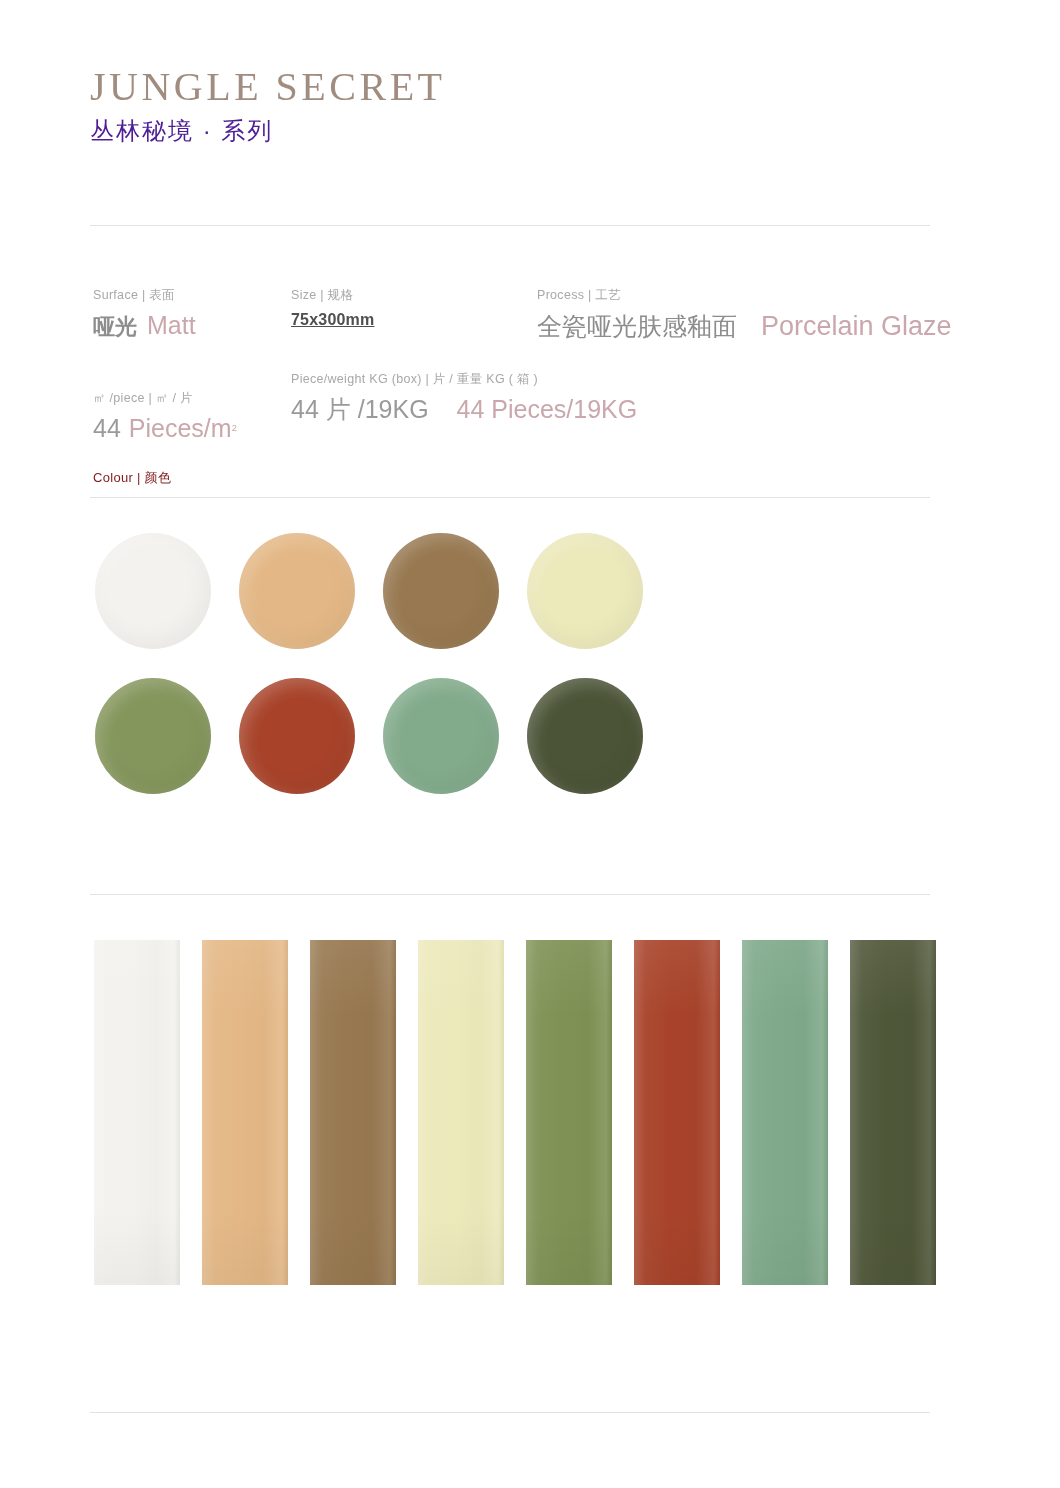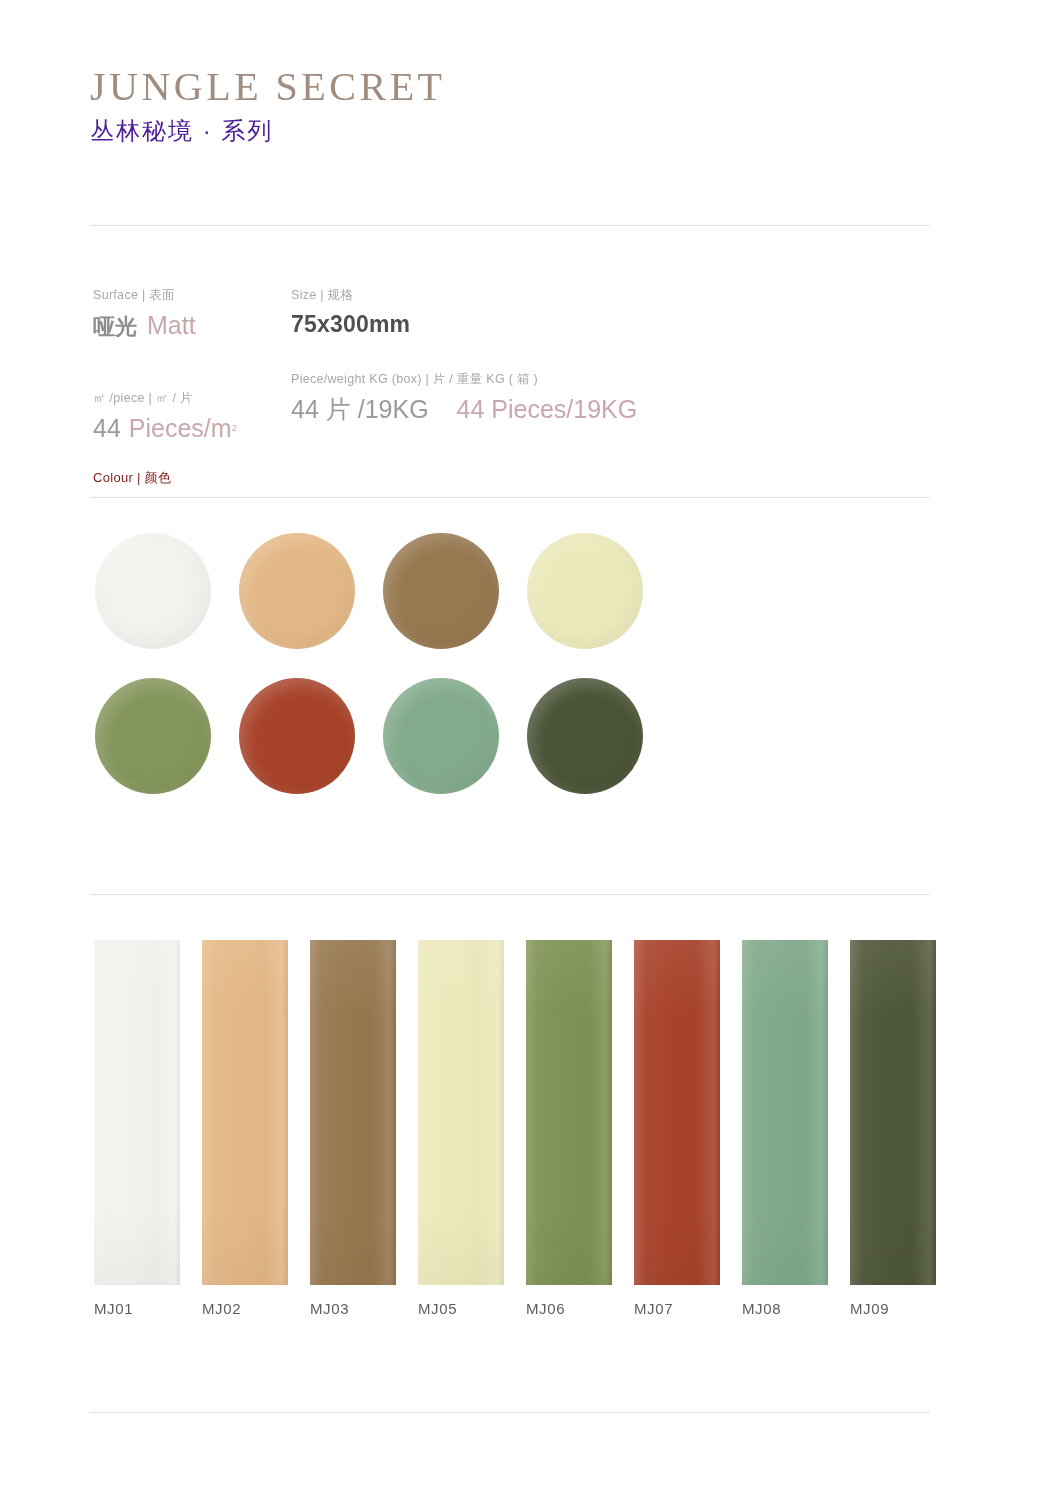--- a/index.html
+++ b/index.html
@@ -110,23 +110,24 @@
     font-size: 25px;
     font-weight: 400;
   }
   .v-pink-lg {
     color: #c9a7ab;
     font-size: 27px;
     font-weight: 400;
   }
   .v-dark {
     color: #4f4f4f;
-    font-size: 23px;
+    font-size: 16px;
     font-weight: 700;
     letter-spacing: 0.2px;
+    text-decoration: underline;
   }
   .v-num {
     color: #9a9a9a;
     font-size: 25px;
     font-weight: 400;
   }
   .sup {
     font-size: 0.58em;
     vertical-align: super;
     line-height: 0;
@@ -253,20 +254,26 @@
       </div>
     </div>
 
     <div class="spec-block pos-size">
       <div class="spec-label">Size | 规格</div>
       <div class="spec-value">
         <span class="v-dark">75x300mm</span>
       </div>
     </div>
 
+    <div class="spec-block pos-process">
+      <div class="spec-label">Process | 工艺</div>
+      <div class="spec-value">
+        <span class="v-grey-lg">全瓷哑光肤感釉面</span><span class="v-pink-lg" style="margin-left:24px;">Porcelain Glaze</span>
+      </div>
+    </div>
 
   </div>
 
   <div class="spec-row r2">
 
     <div class="spec-block pos-sqm">
       <div class="spec-label">㎡ /piece | ㎡ / 片</div>
       <div class="spec-value">
         <span class="v-num">44</span><span class="v-pink" style="margin-left:8px;">Pieces/m</span><span class="v-pink sup">2</span>
       </div>
@@ -321,26 +328,16 @@
         <div class="strip" title="MJ07" style="background: rgb(168, 67, 42);"></div>
       </div>
     <div class="strip-cell">
         <div class="strip" title="MJ08" style="background: rgb(127, 169, 138);"></div>
       </div>
     <div class="strip-cell">
         <div class="strip" title="MJ09" style="background: rgb(79, 87, 57);"></div>
       </div>
   </div>
 
-  <div class="strip-labels">
-    <div class="label-cell">MJ01</div>
-    <div class="label-cell">MJ02</div>
-    <div class="label-cell">MJ03</div>
-    <div class="label-cell">MJ05</div>
-    <div class="label-cell">MJ06</div>
-    <div class="label-cell">MJ07</div>
-    <div class="label-cell">MJ08</div>
-    <div class="label-cell">MJ09</div>
-  </div>
 
   <div class="divider d3"></div>
 
 </div>
 
 </body></html>

